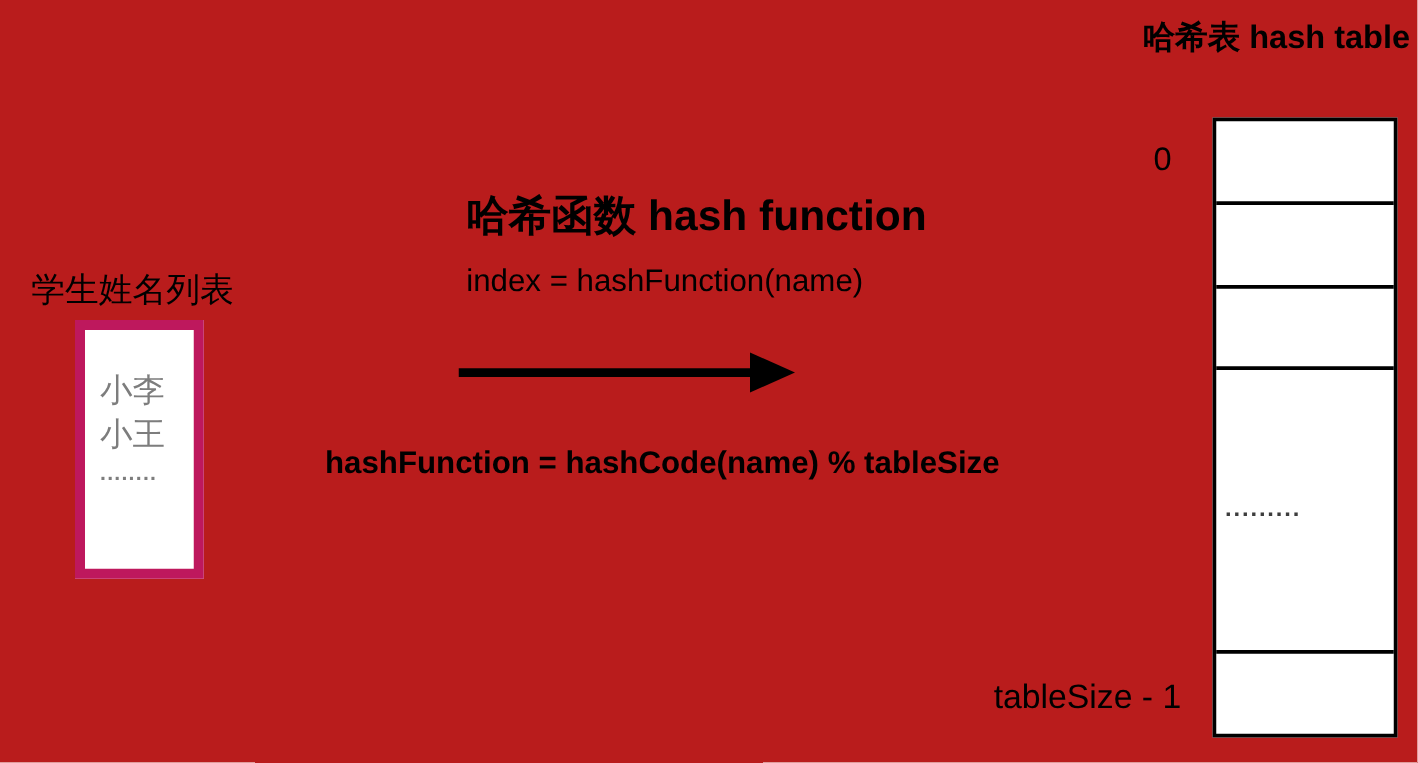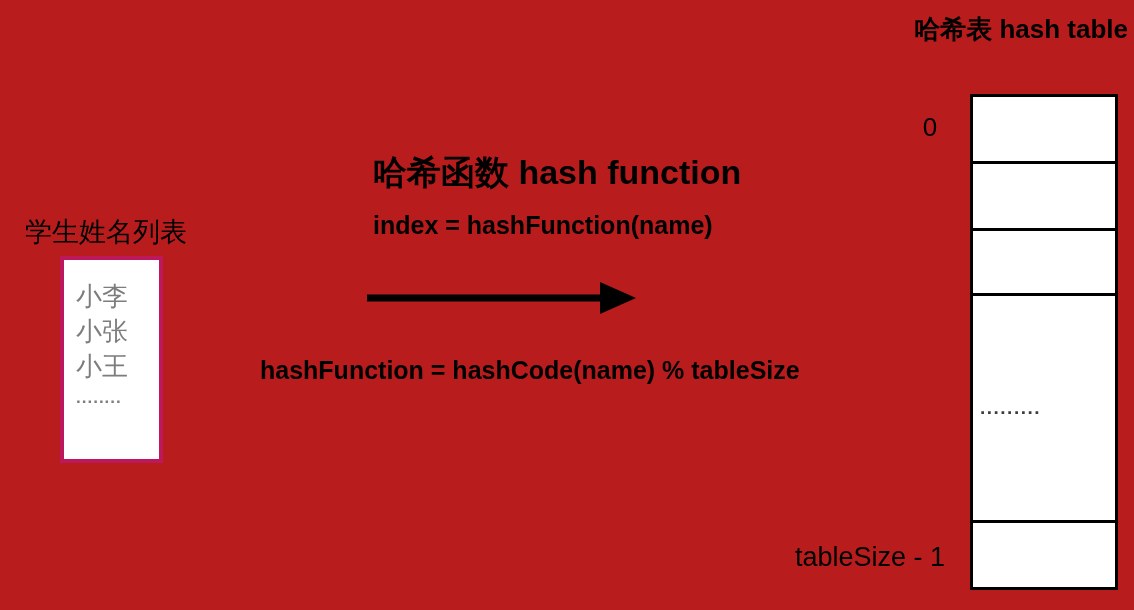--- a/index.html
+++ b/index.html
@@ -31,23 +31,23 @@
     font-size: 27px;
     white-space: nowrap;
     margin-top: 26px;
   }
 
   .student-box {
     top: 256px;
     left: 60px;
     width: 103px;
     height: 207px;
-    border: 4px solid #be185d;
+    border: 8px solid #be185d;
     background: #ffffff;
-    padding: 19px 0 0 12px;
+    padding: 31px 0 0 12px;
   }
   .student-name {
     font-size: 26px;
     line-height: 35px;
     color: #7d7d7d;
     white-space: nowrap;
   }
   .student-ellipsis {
     margin-top: 4px;
     font-size: 17px;
@@ -62,21 +62,20 @@
     left: 373px;
     font-size: 34px;
     font-weight: bold;
     white-space: nowrap;
   }
   .formula-index {
     top: 211px;
     left: 373px;
     font-size: 25px;
     white-space: nowrap;
-    font-weight: bold;
   }
   .formula-definition {
     top: 356px;
     left: 260px;
     font-size: 25px;
     white-space: nowrap;
     font-weight: bold;
   }
   .arrow-wrap {
     top: 280px;
@@ -134,21 +133,20 @@
 <body>
 
 <div class="canvas">
 
   <div class="abs diagram-title">哈希表 hash table</div>
 
   <div class="abs student-label">学生姓名列表</div>
 
   <div class="abs student-box">
     <div class="student-name">小李</div>
-    <div class="student-name">小张</div>
     <div class="student-name">小王</div>
     <div class="student-ellipsis">........</div>
   </div>
 
   <div class="abs hash-heading">哈希函数 hash function</div>
 
   <div class="abs formula-index">index = hashFunction(name)</div>
 
   <div class="abs arrow-wrap">
     <svg width="290" height="36" viewBox="0 0 290 36" xmlns="http://www.w3.org/2000/svg">

